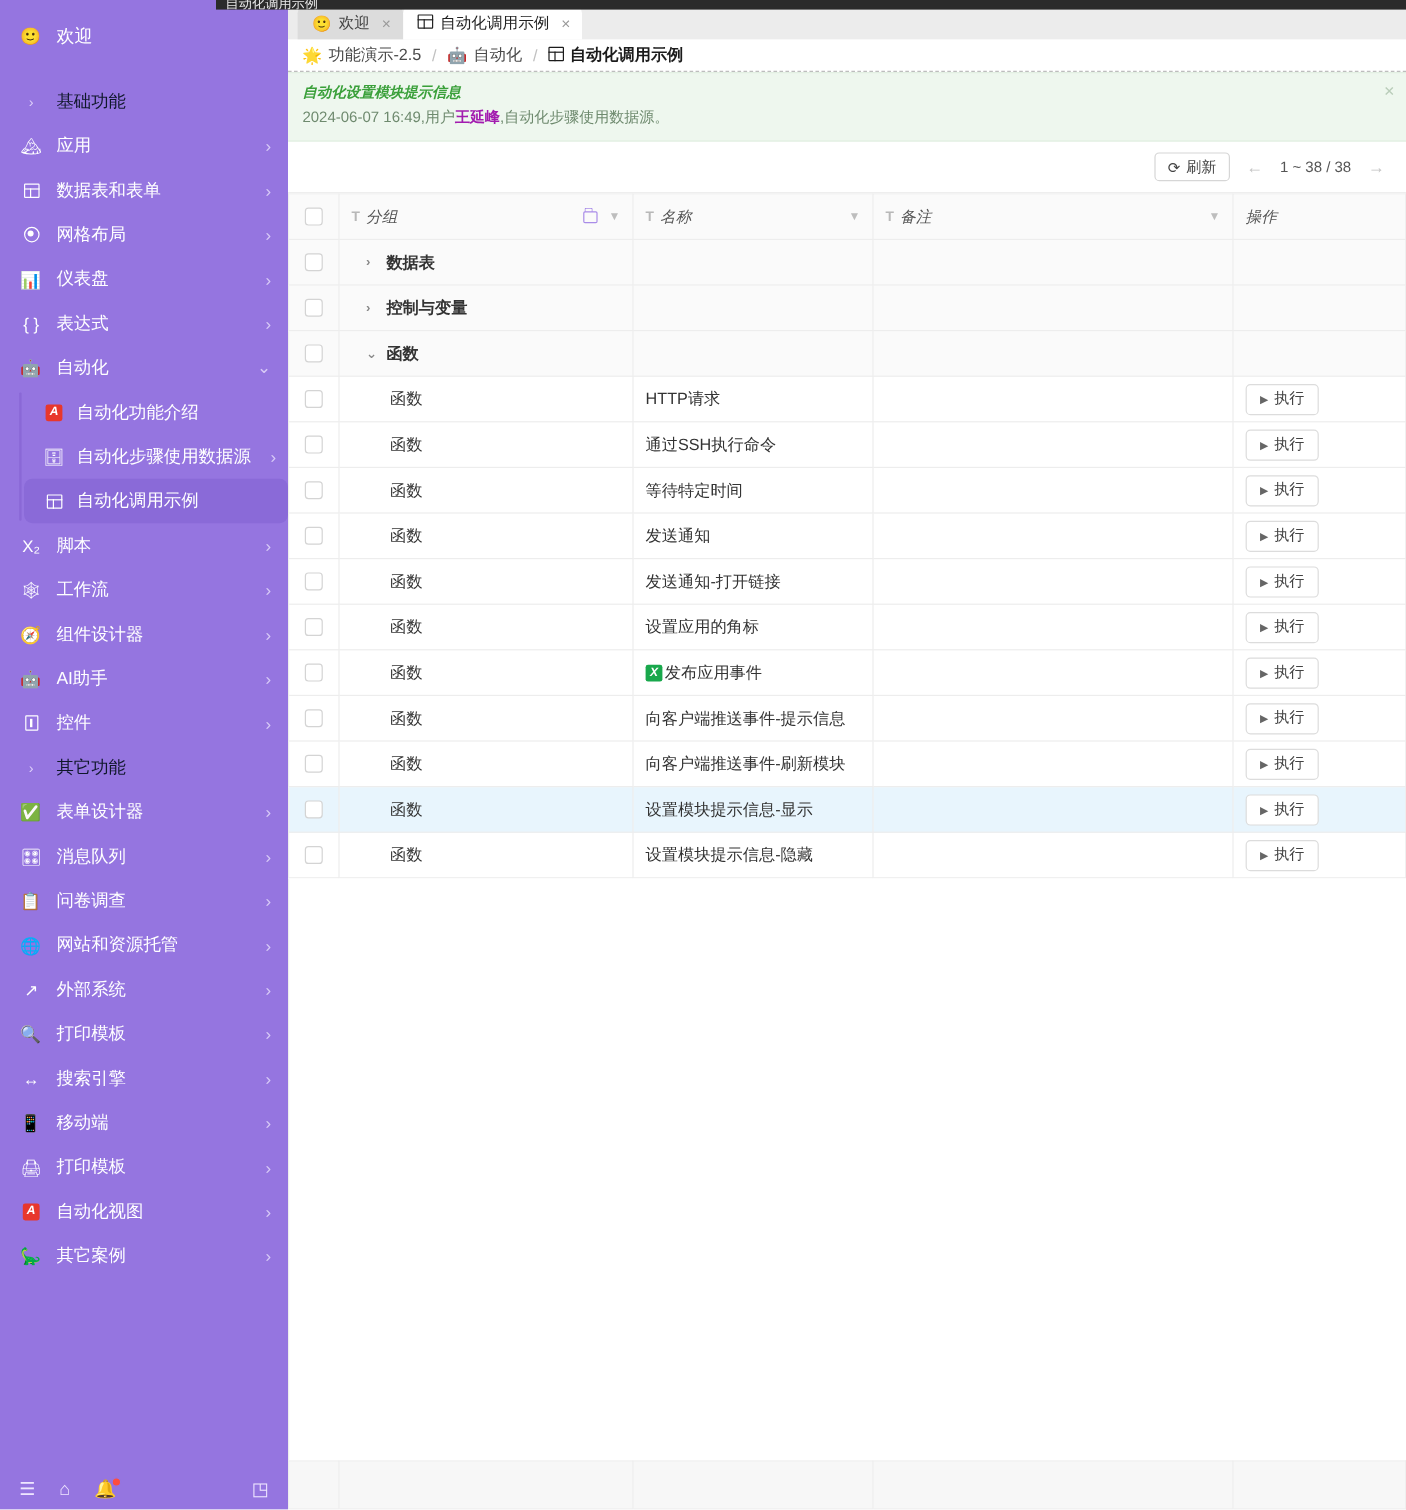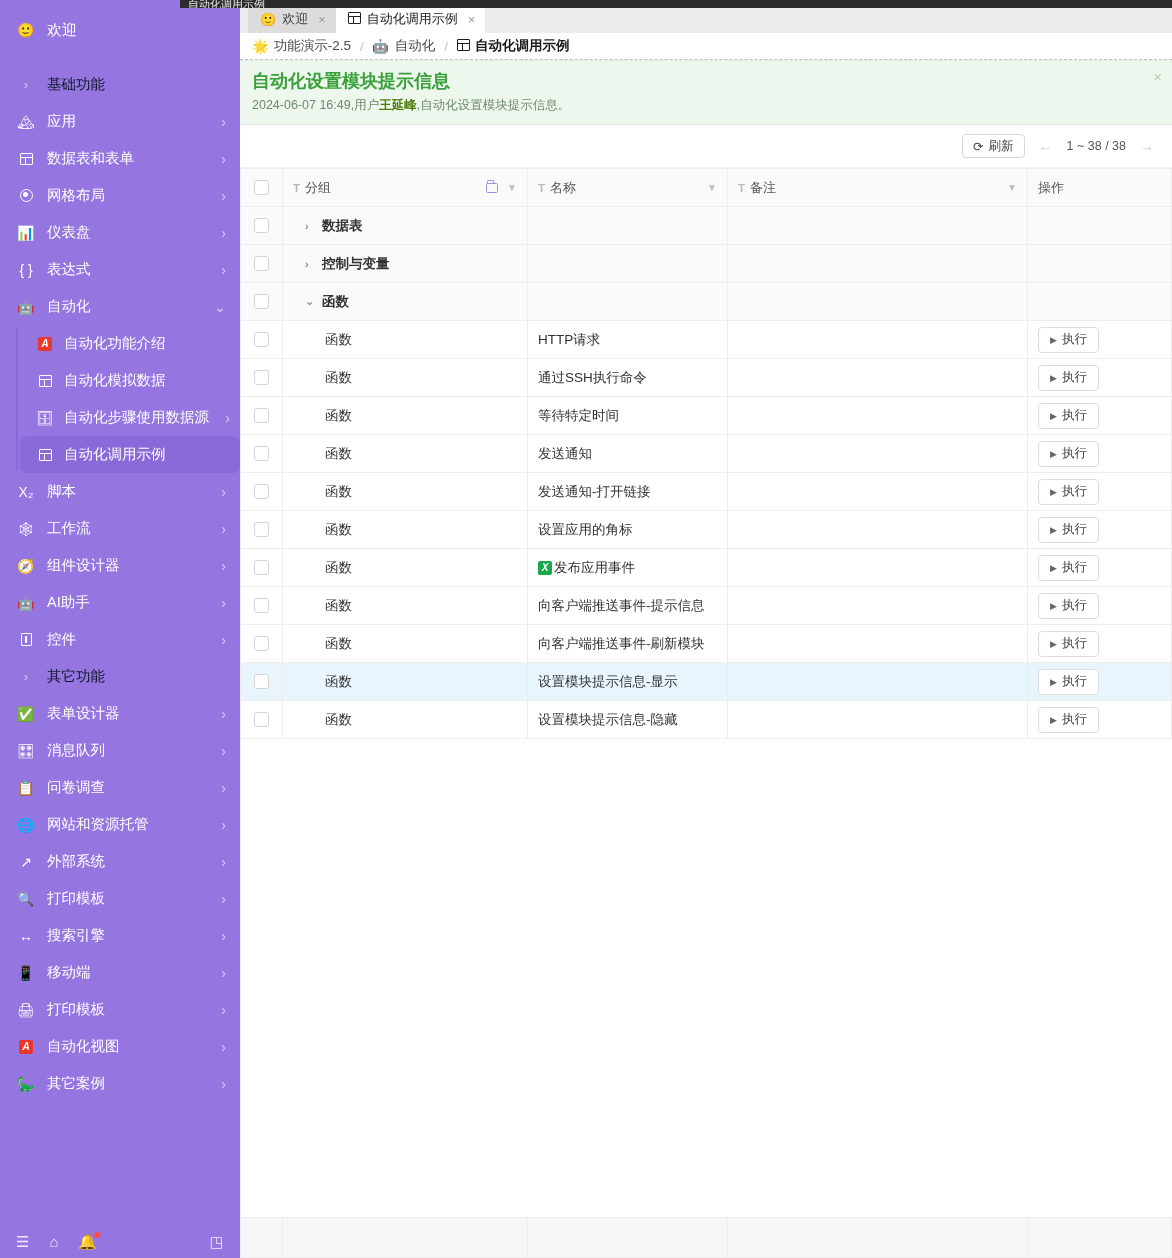--- a/index.html
+++ b/index.html
@@ -104,23 +104,23 @@
     border-bottom: 1px dashed #bdbdbd; flex: 0 0 27px;
   }
   .crumb { display: inline-flex; align-items: center; gap: 5px; cursor: pointer; color:#4a4a4a;}
   .crumb.last { color: #1b1b1b; font-weight: 600; cursor: default; }
   .crumb-sep { color: #c0c0c0; margin: 0 3px; }
 
   .alert {
     background: #eef7ee; border: 1px solid #e2efe2; border-left: none; border-right: none;
     padding: 8px 12px 10px 12px; position: relative; flex: 0 0 auto;
   }
-  .alert-title { color: #3aa03a; font-size: 18px; font-weight: 600; margin-bottom: 4px; }
+  .alert-title { color: #3aa03a; font-size: 12px; font-weight: 600; margin-bottom: 4px; font-style: italic; }
   .alert-body { color: #6e8a6e; font-size: 12.5px; }
-  .alert-body .uname { color: #4d7c0f; font-weight: bold; }
+  .alert-body .uname { color: #a21caf; font-weight: bold; }
   .alert-x {
     position: absolute; right: 10px; top: 8px; color: #b9cdb9;
     font-size: 15px; cursor: pointer; line-height: 1;
   }
 
   .toolbar { height: 42px; display: flex; align-items: center; justify-content: flex-end; padding: 0 18px; gap: 14px; background:#fff; flex:0 0 42px;}
   .btn-refresh {
     display: inline-flex; align-items: center; gap: 5px; height: 24px;
     padding: 0 10px; border: 1px solid #d6d6d6; border-radius: 4px;
     font-size: 12.5px; color: #444; background: #fff; cursor: pointer;
@@ -131,21 +131,21 @@
   
   .tablewrap { flex: 1 1 auto; overflow: hidden; display: flex; flex-direction: column; border-top: 1px solid #eee; }
   table.grid { width: 100%; border-collapse: collapse; table-layout: fixed; font-size: 13.5px; color: #333; }
   table.grid th, table.grid td { border: 1px solid #ededed; border-top: none; padding: 0 10px; text-align: left; }
   table.grid th {
     height: 38px; background: #fafafa; font-weight: 400; color: #555; font-size: 13px;
     border-top: 1px solid #ededed;
   }
   .th-inner { display: flex; align-items: center; height: 100%; }
   .th-t { color: #b8b8b8; font-size: 11.5px; margin-right: 5px; font-weight:600; }
-  .th-lbl { flex: 1 1 auto; white-space: nowrap; }
+  .th-lbl { flex: 1 1 auto; white-space: nowrap; font-style: italic; }
   .th-actions { display: inline-flex; align-items: center; gap: 9px; }
   .ic-folder {
     display:inline-block; width:12px; height:10px; border:1.5px solid #a98ce8; border-radius:1.5px; position:relative;
   }
   .ic-folder:before{content:"";position:absolute;top:-4px;left:0;width:5px;height:3px;border:1.5px solid #a98ce8;border-bottom:none;border-radius:1.5px 1.5px 0 0;}
   .ic-funnel { color:#bdbdbd; font-size:10px; }
   .cb {
     display: inline-block; width: 15px; height: 15px; border: 1px solid #d4d4d4;
     border-radius: 3px; background: #fff; cursor: pointer; vertical-align: middle;
   }
@@ -231,26 +231,20 @@
         <span class="sb-lbl">自动化</span>
         <span class="sb-chev">⌄</span>
       </div>
 
       <div class="sb-sub-wrap">
         <div class="sb-sub">
           <span class="sb-ico">
               <i class="g-red">A</i>
             </span>
           <span class="sb-lbl">自动化功能介绍</span>
-        </div>
-        <div class="sb-sub">
-          <span class="sb-ico">
-              <i class="g-table"></i>
-            </span>
-          <span class="sb-lbl">自动化模拟数据</span>
         </div>
         <div class="sb-sub">
           <span class="sb-ico">🗄</span>
           <span class="sb-lbl">自动化步骤使用数据源</span>
           <span class="sb-chev">›</span>
         </div>
         <div class="sb-sub active">
           <span class="sb-ico">
               <i class="g-table"></i>
             </span>
@@ -387,21 +381,21 @@
       <span class="crumb-sep">/</span>
       <span class="crumb last">
         <span><i class="g-table"></i></span>
         <span>自动化调用示例</span>
       </span>
     </div>
 
     <div class="alert">
       <div class="alert-title">自动化设置模块提示信息</div>
       <div class="alert-body">
-        <span>2024-06-07 16:49,用户</span><span class="uname">王延峰</span><span>,自动化设置模块提示信息。</span>
+        <span>2024-06-07 16:49,用户</span><span class="uname">王延峰</span><span>,自动化步骤使用数据源。</span>
       </div>
       <span class="alert-x">×</span>
     </div>
 
     <div class="toolbar">
       <button class="btn-refresh">
         <span>⟳</span>
         <span>刷新</span>
       </button>
       <div class="pager">

